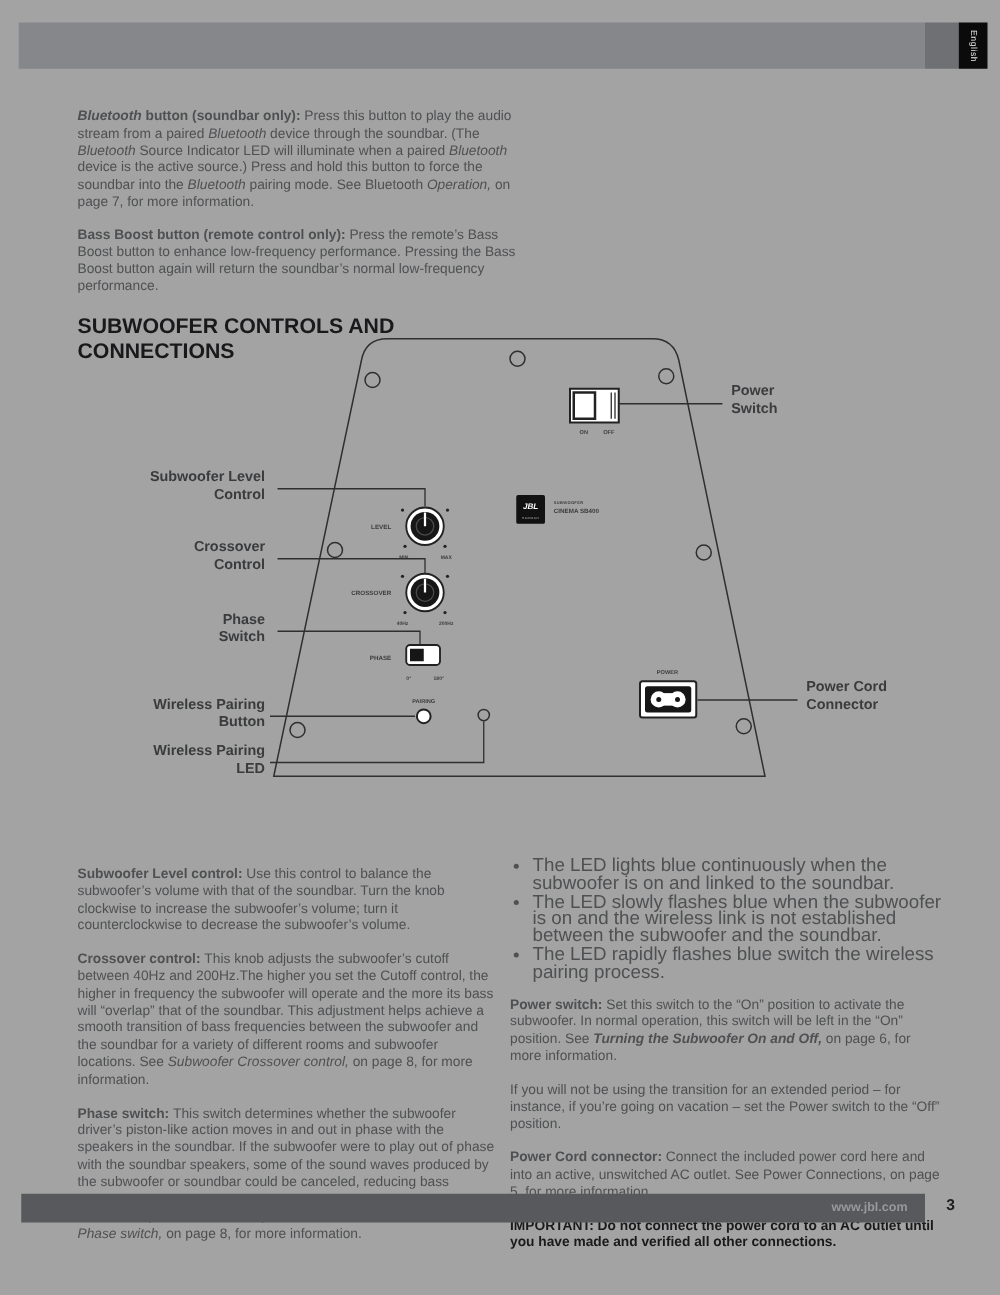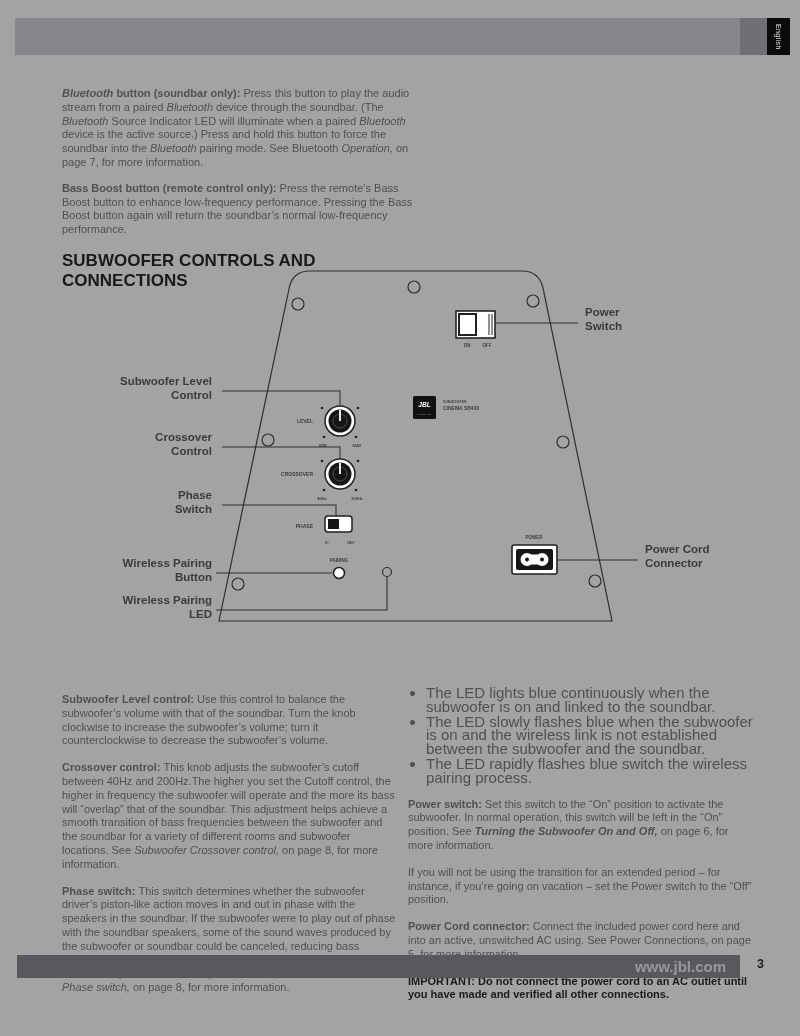--- a/index.html
+++ b/index.html
@@ -22,21 +22,21 @@
   .col{position:absolute;top:658px;margin-top:35px;}
   .col-left{left:62px;width:336px;}
   .col-right{left:408px;width:346px;}
   .col .para{margin-bottom:13px;}
   ul.bullets{margin:-7px 0 13px 8px;padding:0 0 0 10px;}
   ul.bullets li{font-size:15px;line-height:13.8px;color:#4f5052;margin:0 0 1px 0;}
   .important{color:#1a1a1c;}
 
   
   .ftr{position:absolute;left:17px;top:955px;width:723px;height:23px;background:#58595c;
-       color:#97999c;font-weight:bold;font-size:15px;line-height:23px;text-align:right;
+       color:#97999c;font-weight:bold;font-size:10px;line-height:23px;text-align:right;
        padding-right:14px;box-sizing:border-box;}
   .pageno{position:absolute;left:757px;top:957px;font-size:12.5px;font-weight:bold;color:#202022;}
 
   
   svg.diagram{position:absolute;left:0;top:250px;}
   .ln{stroke:#2e2f31;stroke-width:1.2;fill:none;}
   .thin{stroke:#2e2f31;stroke-width:1.05;fill:none;}
   .callout{font-size:11.5px;font-weight:bold;fill:#3a3b3d;}
   .tl{font-weight:bold;fill:#3b3c3e;}
   svg text{font-family:"Liberation Sans",sans-serif;}
@@ -174,21 +174,21 @@
   </div>
 
   <div class="col col-right">
     <ul class="bullets">
       <li>The LED lights blue continuously when the subwoofer is on and linked to the soundbar.</li>
       <li>The LED slowly flashes blue when the subwoofer is on and the wireless link is not established between the subwoofer and the soundbar.</li>
       <li>The LED rapidly flashes blue switch the wireless pairing process.</li>
     </ul>
     <p class="para"><span style="font-weight: bold;">Power switch: </span><span>Set this switch to the “On” position to activate the subwoofer. In normal operation, this switch will be left in the “On” position. See </span><span style="font-style: italic; font-weight: bold;">Turning the Subwoofer On and Off,</span><span> on page 6, for more information.</span></p>
     <p class="para"><span>If you will not be using the transition for an extended period – for instance, if you’re going on vacation – set the Power switch to the “Off” position.</span></p>
-    <p class="para"><span style="font-weight: bold;">Power Cord connector: </span><span>Connect the included power cord here and into an active, unswitched AC using. See </span><span style="">Power Connections,</span><span> on page 5, for more information.</span></p>
+    <p class="para"><span style="font-weight: bold;">Power Cord connector: </span><span>Connect the included power cord here and into an active, unswitched AC outlet. See </span><span style="">Power Connections,</span><span> on page 5, for more information.</span></p>
     <p class="para important"><span style="font-weight: bold;">IMPORTANT: Do not connect the power cord to an AC outlet until you have made and verified all other connections.</span></p>
   </div>
 
   <div class="ftr">
     <span>www.jbl.com</span>
   </div>
   <div class="pageno">3</div>
 
 </div>
 

